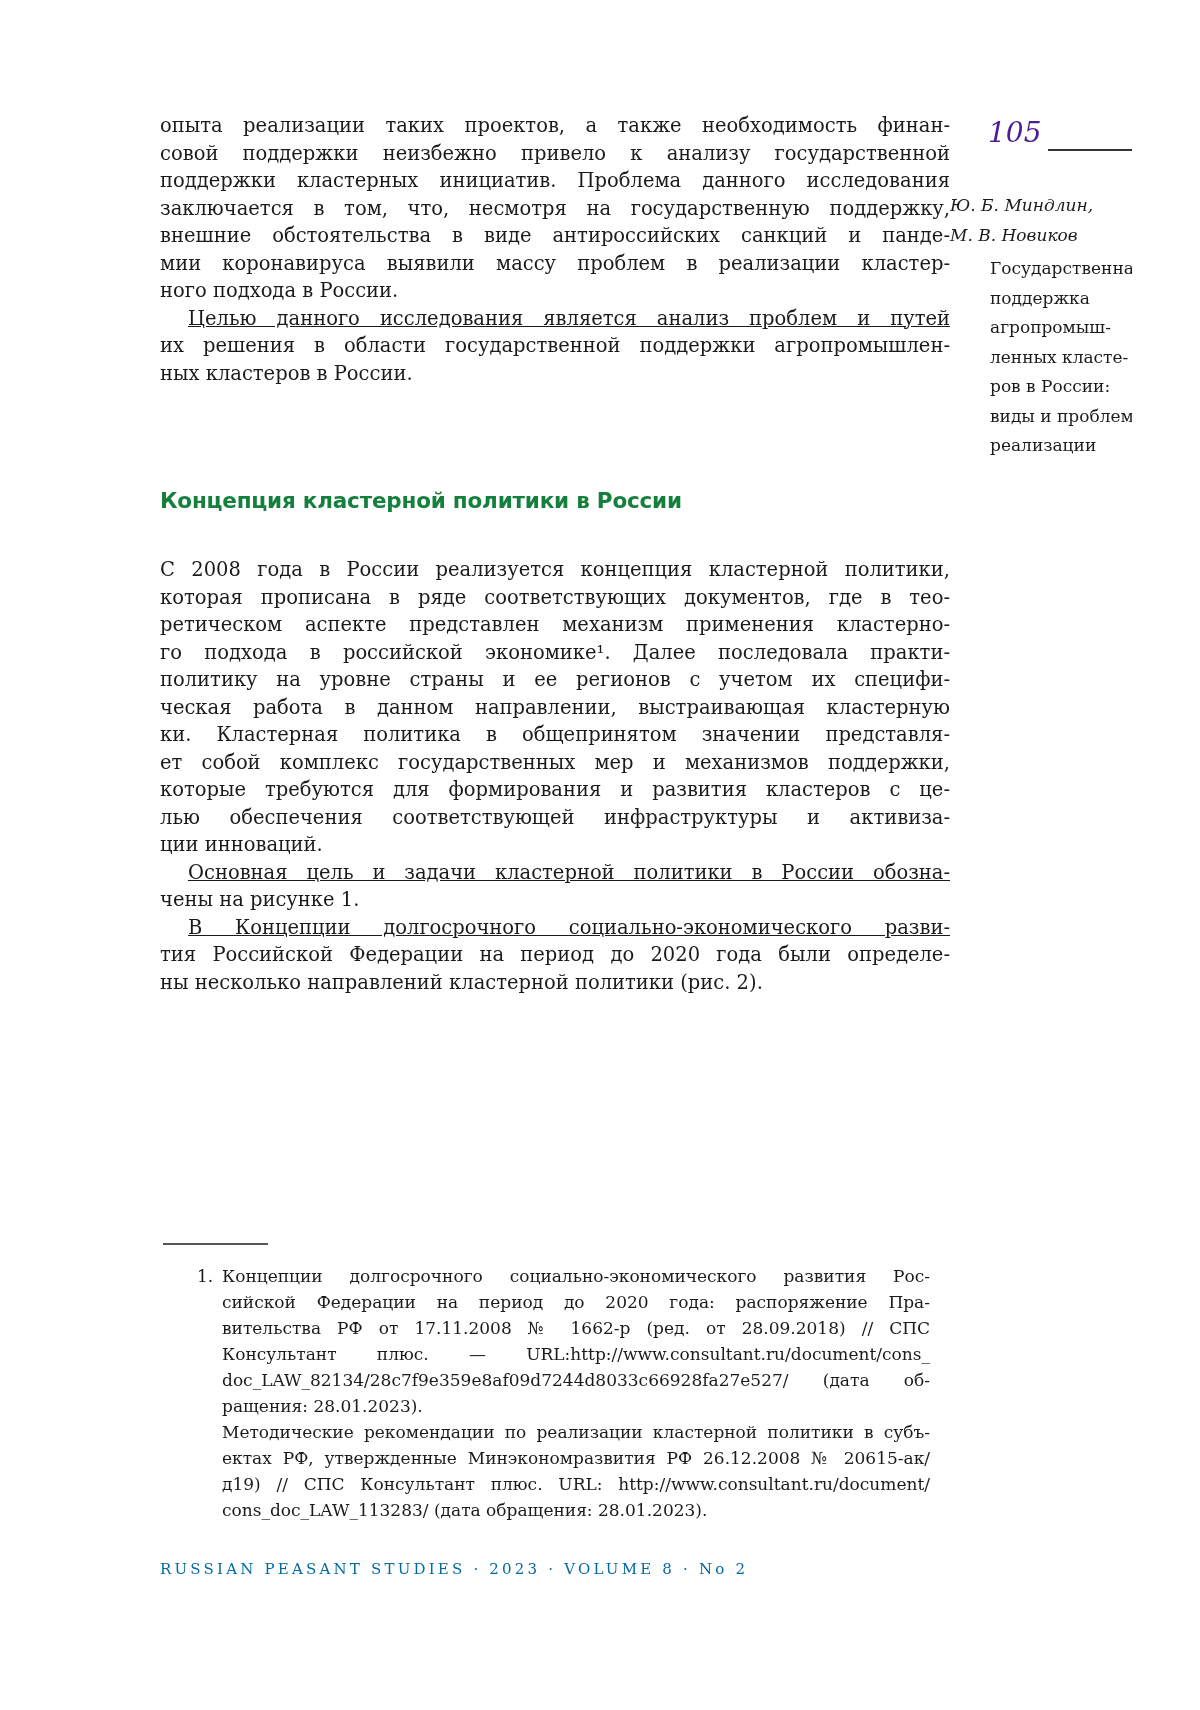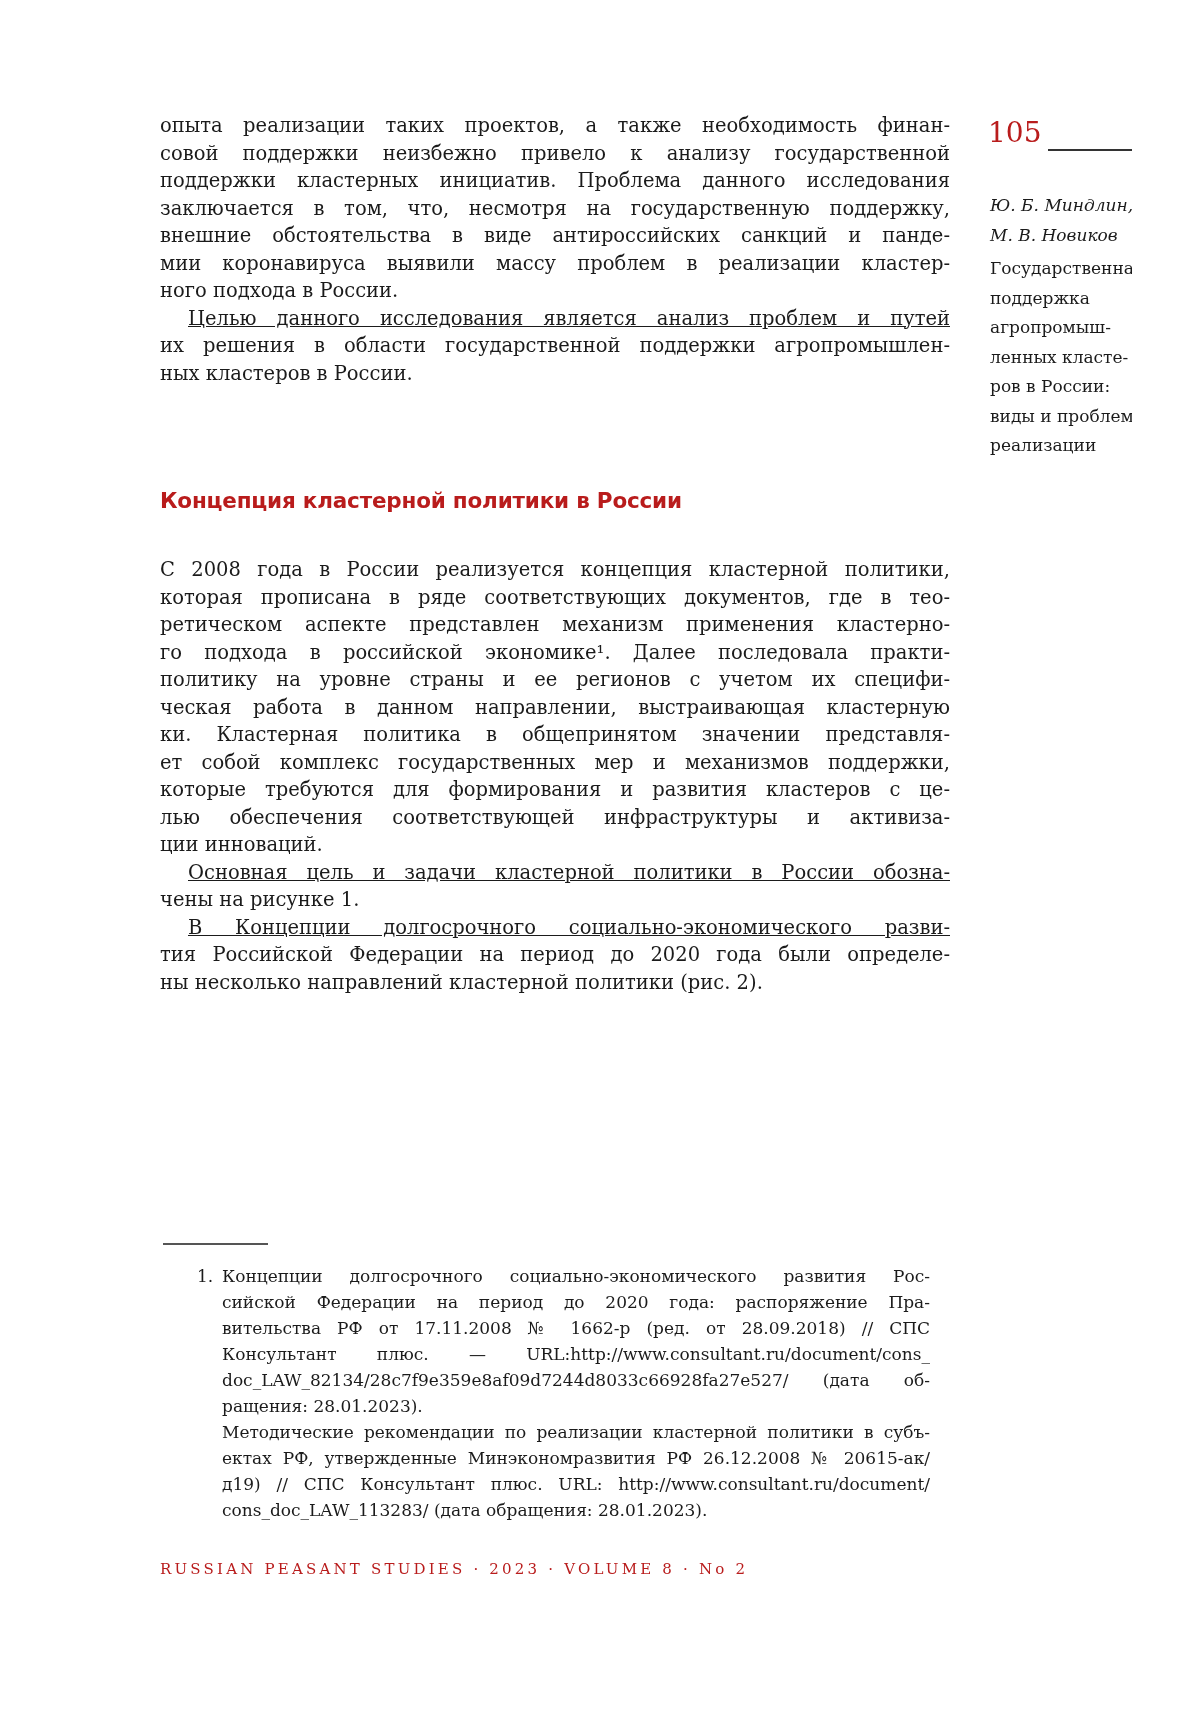--- a/index.html
+++ b/index.html
@@ -27,42 +27,43 @@
   .justify-lines .tline:last-child { text-align-last: left; }
   .p-indent .tline:first-child { text-indent: 28px; text-decoration: underline; }
 
   .section-heading {
     font-family: "DejaVu Sans", sans-serif;
     font-weight: bold;
     font-size: 21.5px;
     line-height: 27px;
     letter-spacing: -0.2px;
     margin: 100px 0 42px 0;
-    color: #b91c1c;
+    color: #15803d;
   }
 
   
   .page-number {
     position: absolute;
     left: 988px;
     top: 116px;
     font-size: 28px;
-    color: #b91c1c;
+    font-style: italic;
+    color: #4c1d95;
   }
   .header-rule {
     position: absolute;
     left: 1048px;
     top: 149px;
     width: 150px;
     height: 2px;
     background: #333333;
   }
   .sidebar-authors {
     position: absolute;
-    left: 990px;
+    left: 950px;
     top: 190px;
     width: 180px;
     font-size: 17px;
     font-style: italic;
     line-height: 30px;
   }
   .sidebar-title {
     position: absolute;
     left: 990px;
     top: 254px;
@@ -98,21 +99,21 @@
   .fn-text { margin-left: 25px; }
   .fn-part2 { margin-top: 0; }
 
   
   .journal-footer {
     position: absolute;
     left: 160px;
     top: 1560px;
     font-size: 15px;
     letter-spacing: 3.2px;
-    color: #b91c1c;
+    color: #0369a1;
     white-space: nowrap;
   }
 </style>
 </head>
 <body>
 
 <div class="page">
 
   <div class="main-col">
     <div class="paragraph justify-lines">

